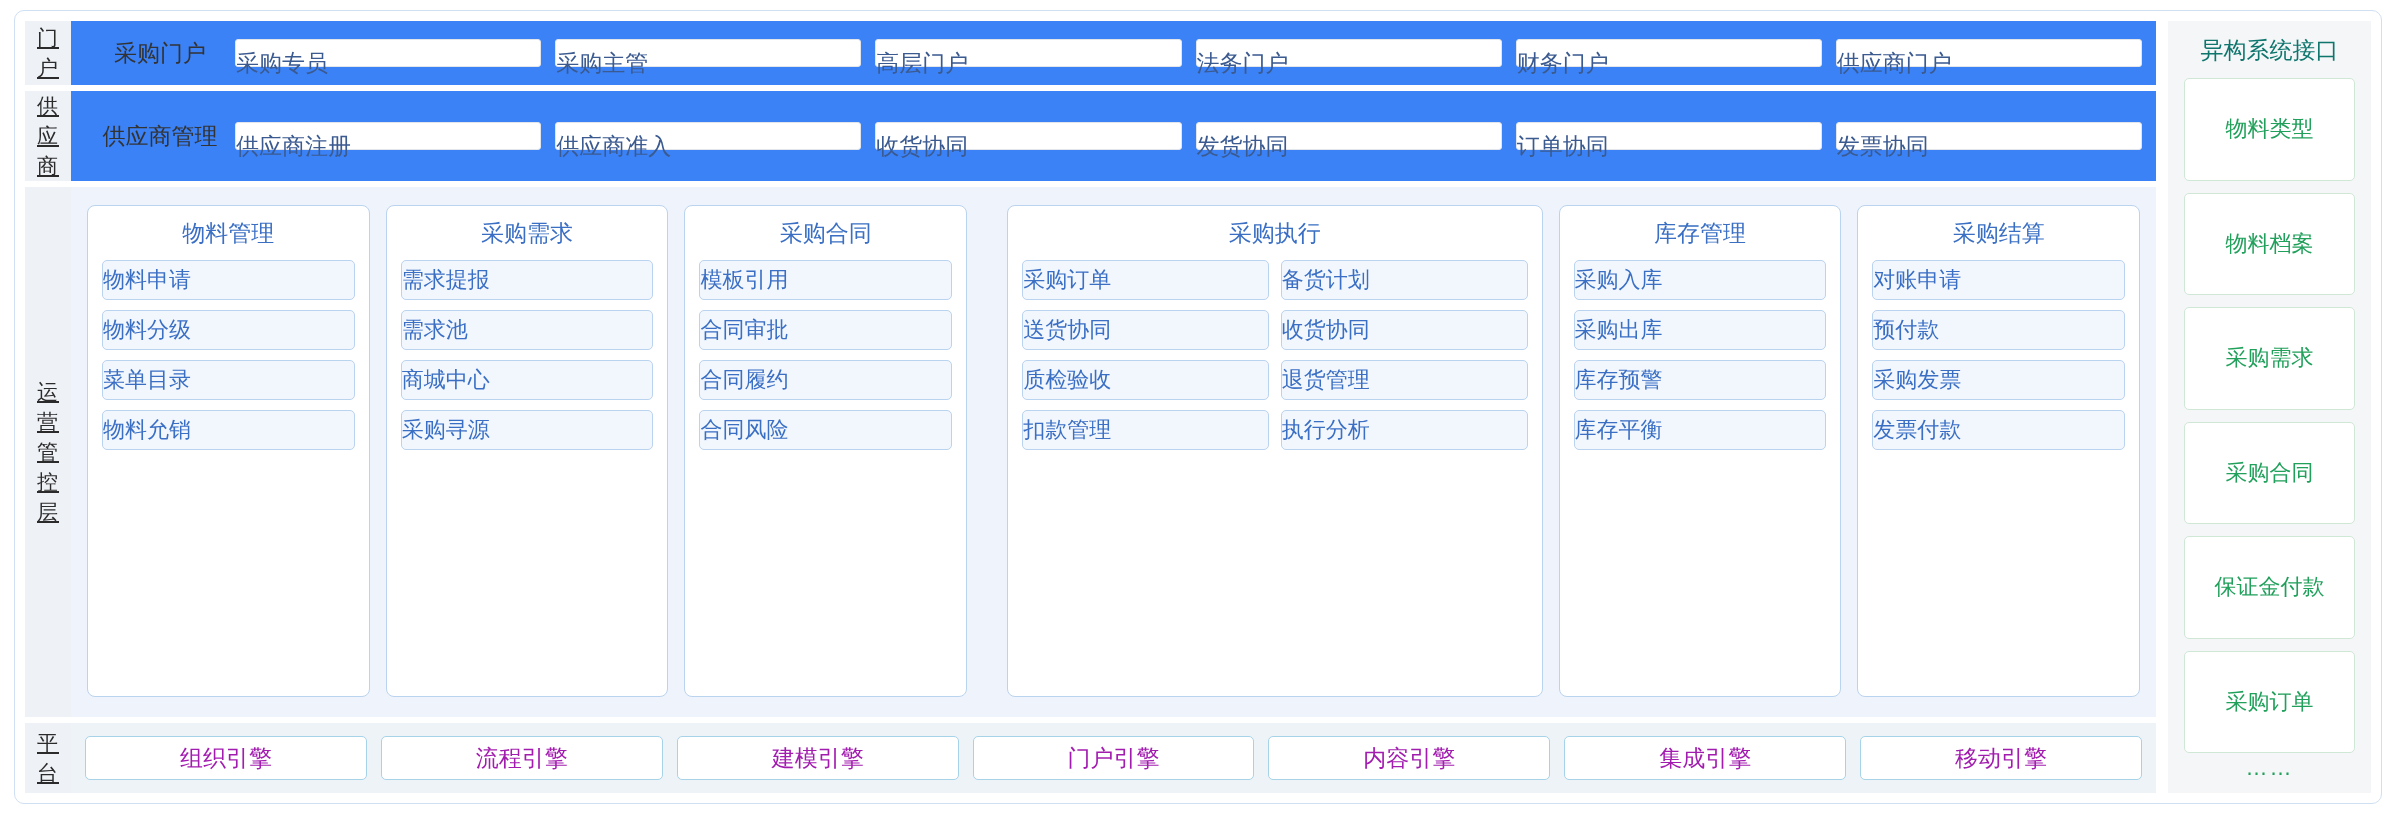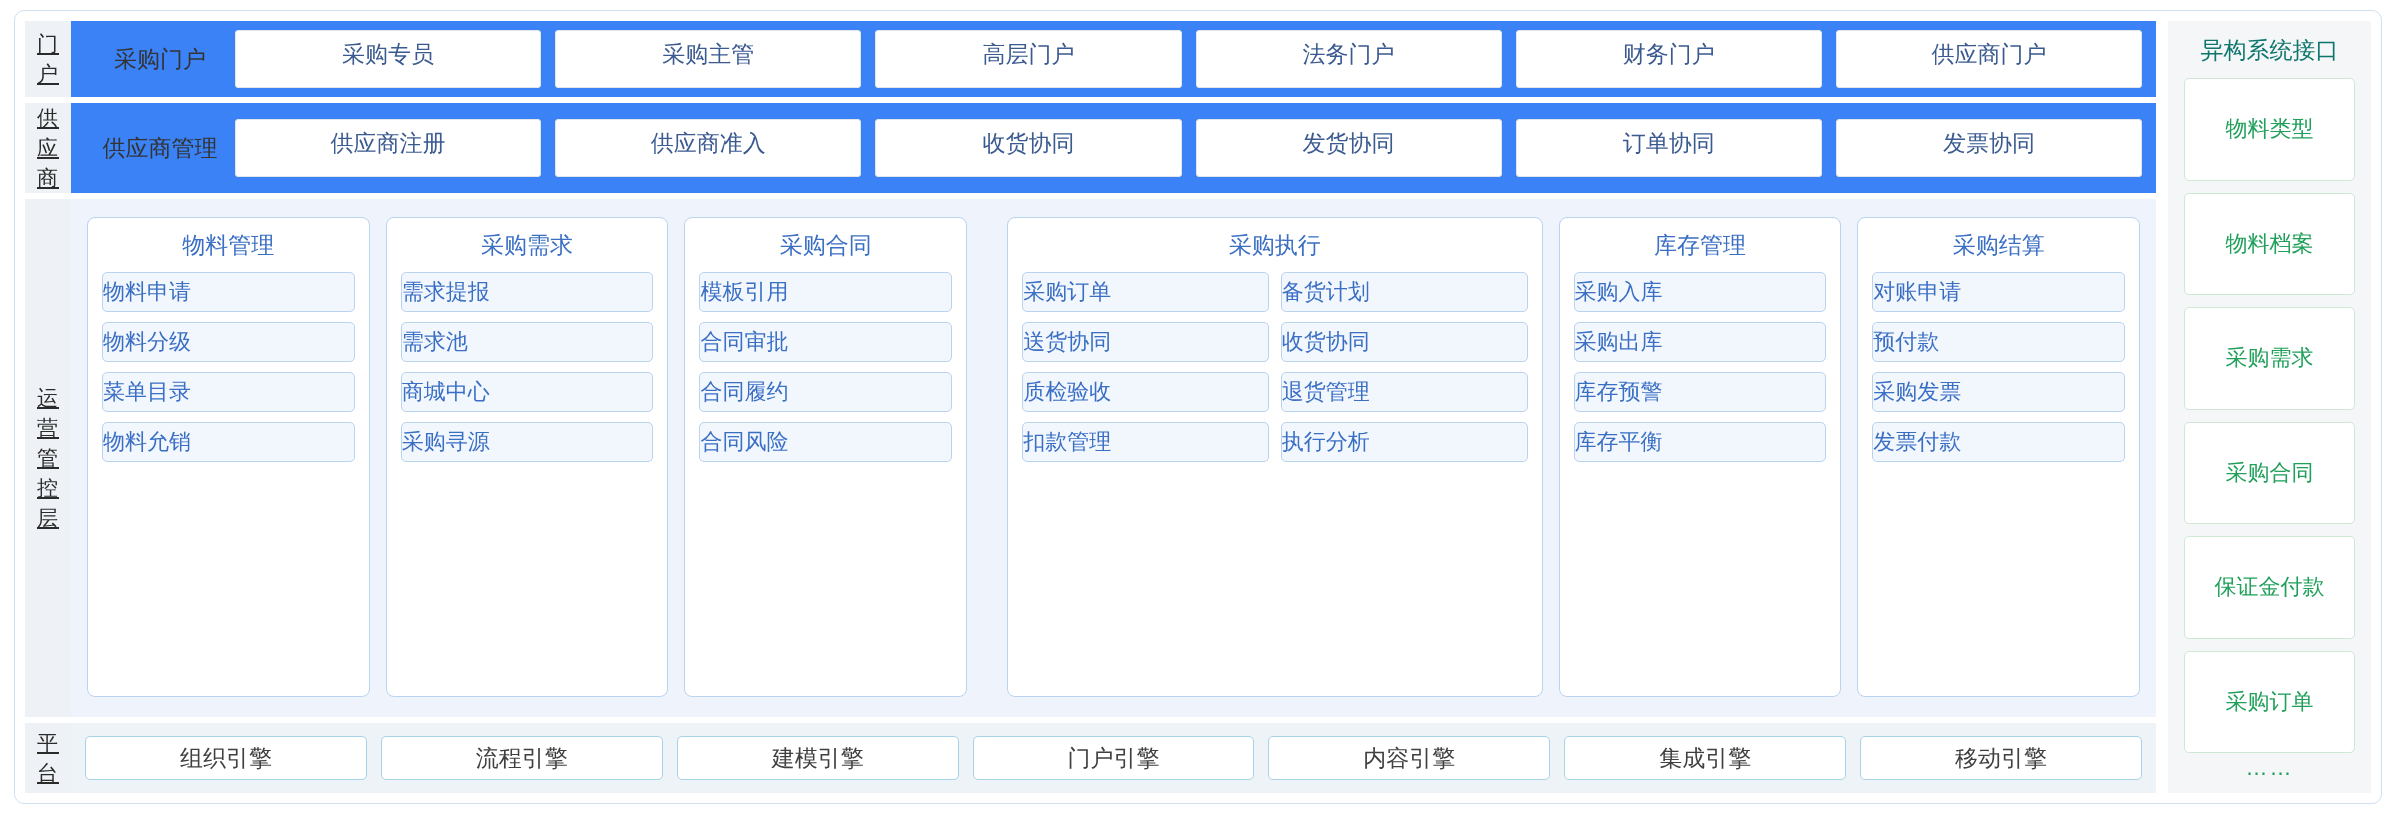--- a/index.html
+++ b/index.html
@@ -79,23 +79,23 @@
     gap:14px;
     min-width:0;
   }
   .chip{
     flex:1 1 0;
     background:#ffffff;
     border:1px solid #e2e5ea;
     border-radius:3px;
     color:#3a5a90;
     font-size:23px;
-    height:58px;
+    height:28px;
     line-height:46px;
-    text-align:center;
+    text-align:left;
     white-space:nowrap;
     box-sizing:border-box;
   }
 
   
   .ops{
     background:#eff4fc;
     padding:18px 16px 20px 16px;
     box-sizing:border-box;
     height:100%;
@@ -152,21 +152,21 @@
     height:100%;
     display:flex;
     align-items:center;
     gap:14px;
   }
   .plat-item{
     flex:1 1 0;
     background:#ffffff;
     border:1.5px solid #a7d3e8;
     border-radius:5px;
-    color:#404040;
+    color:#a21caf;
     font-size:23px;
     height:44px;
     line-height:42px;
     text-align:center;
     white-space:nowrap;
     box-sizing:border-box;
   }
 
   
   .side-panel{

